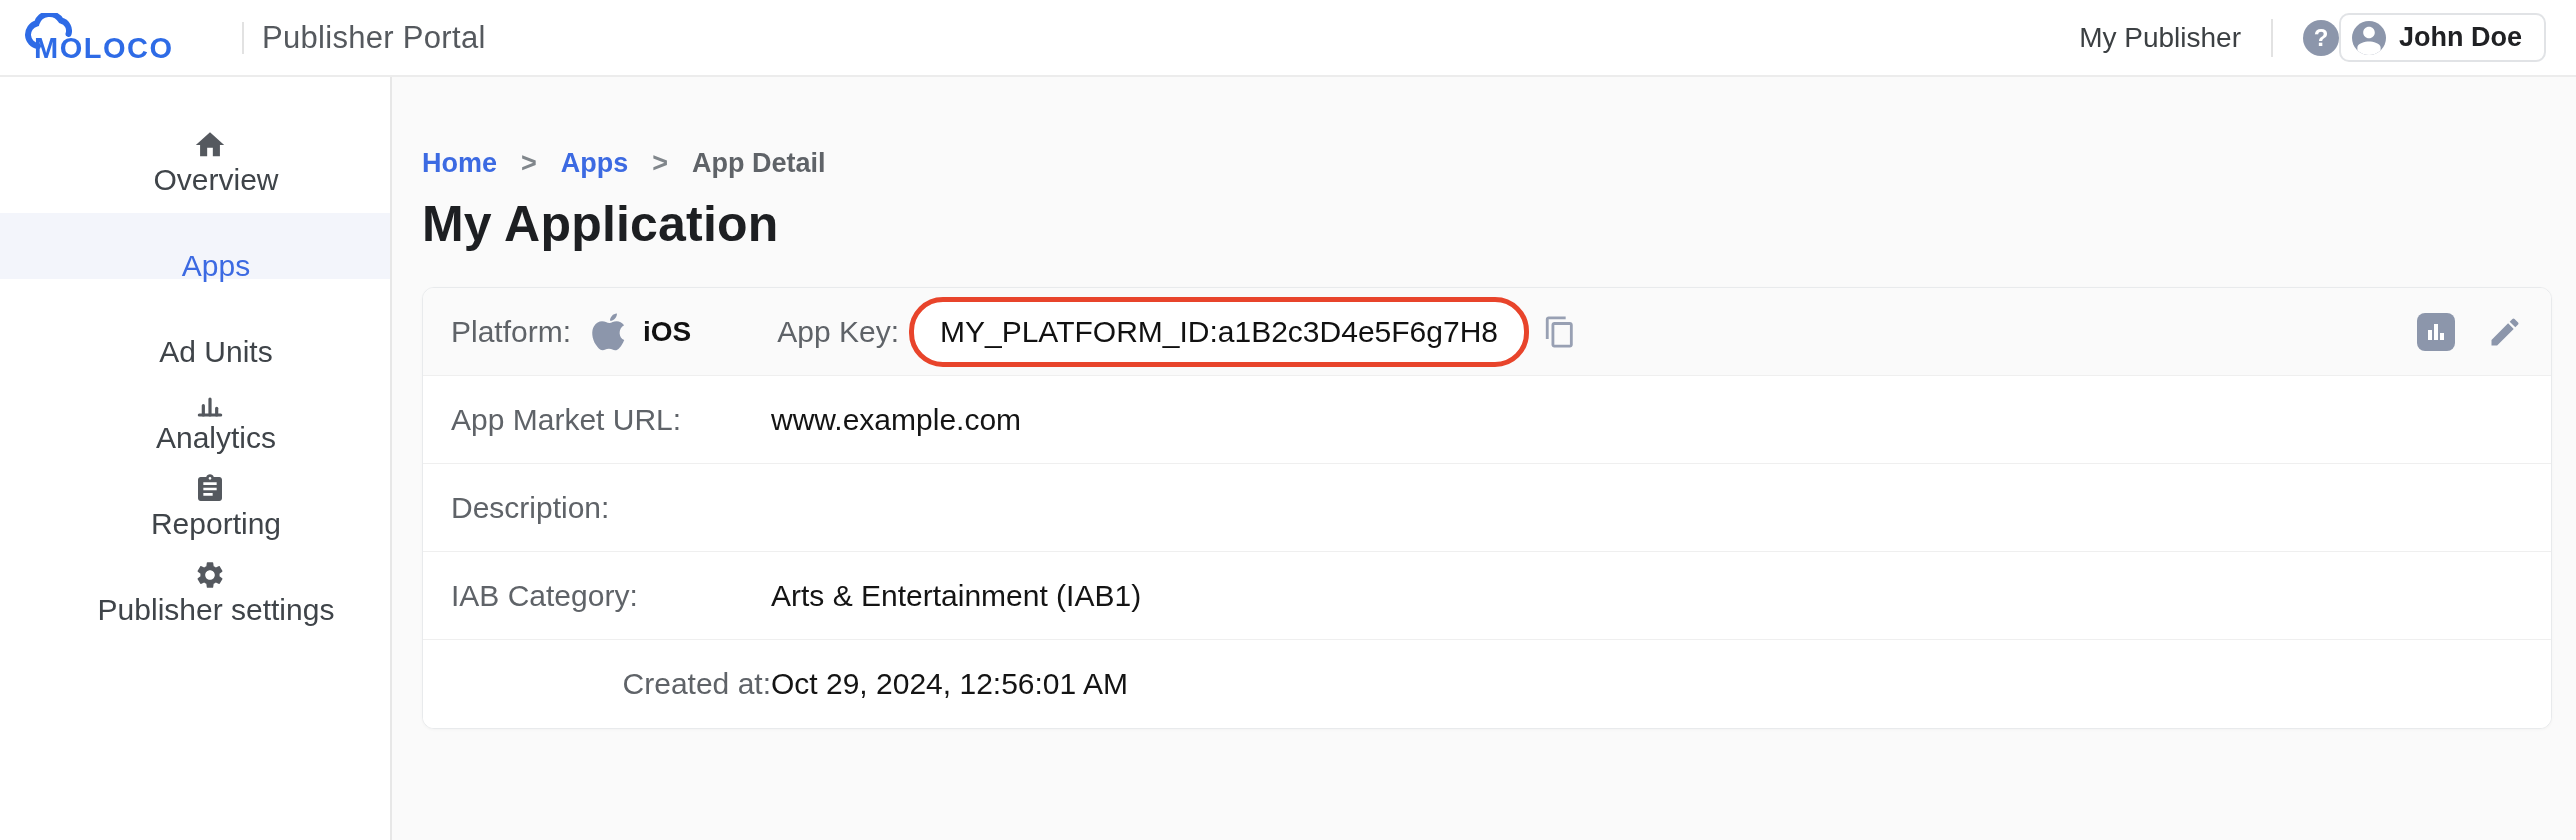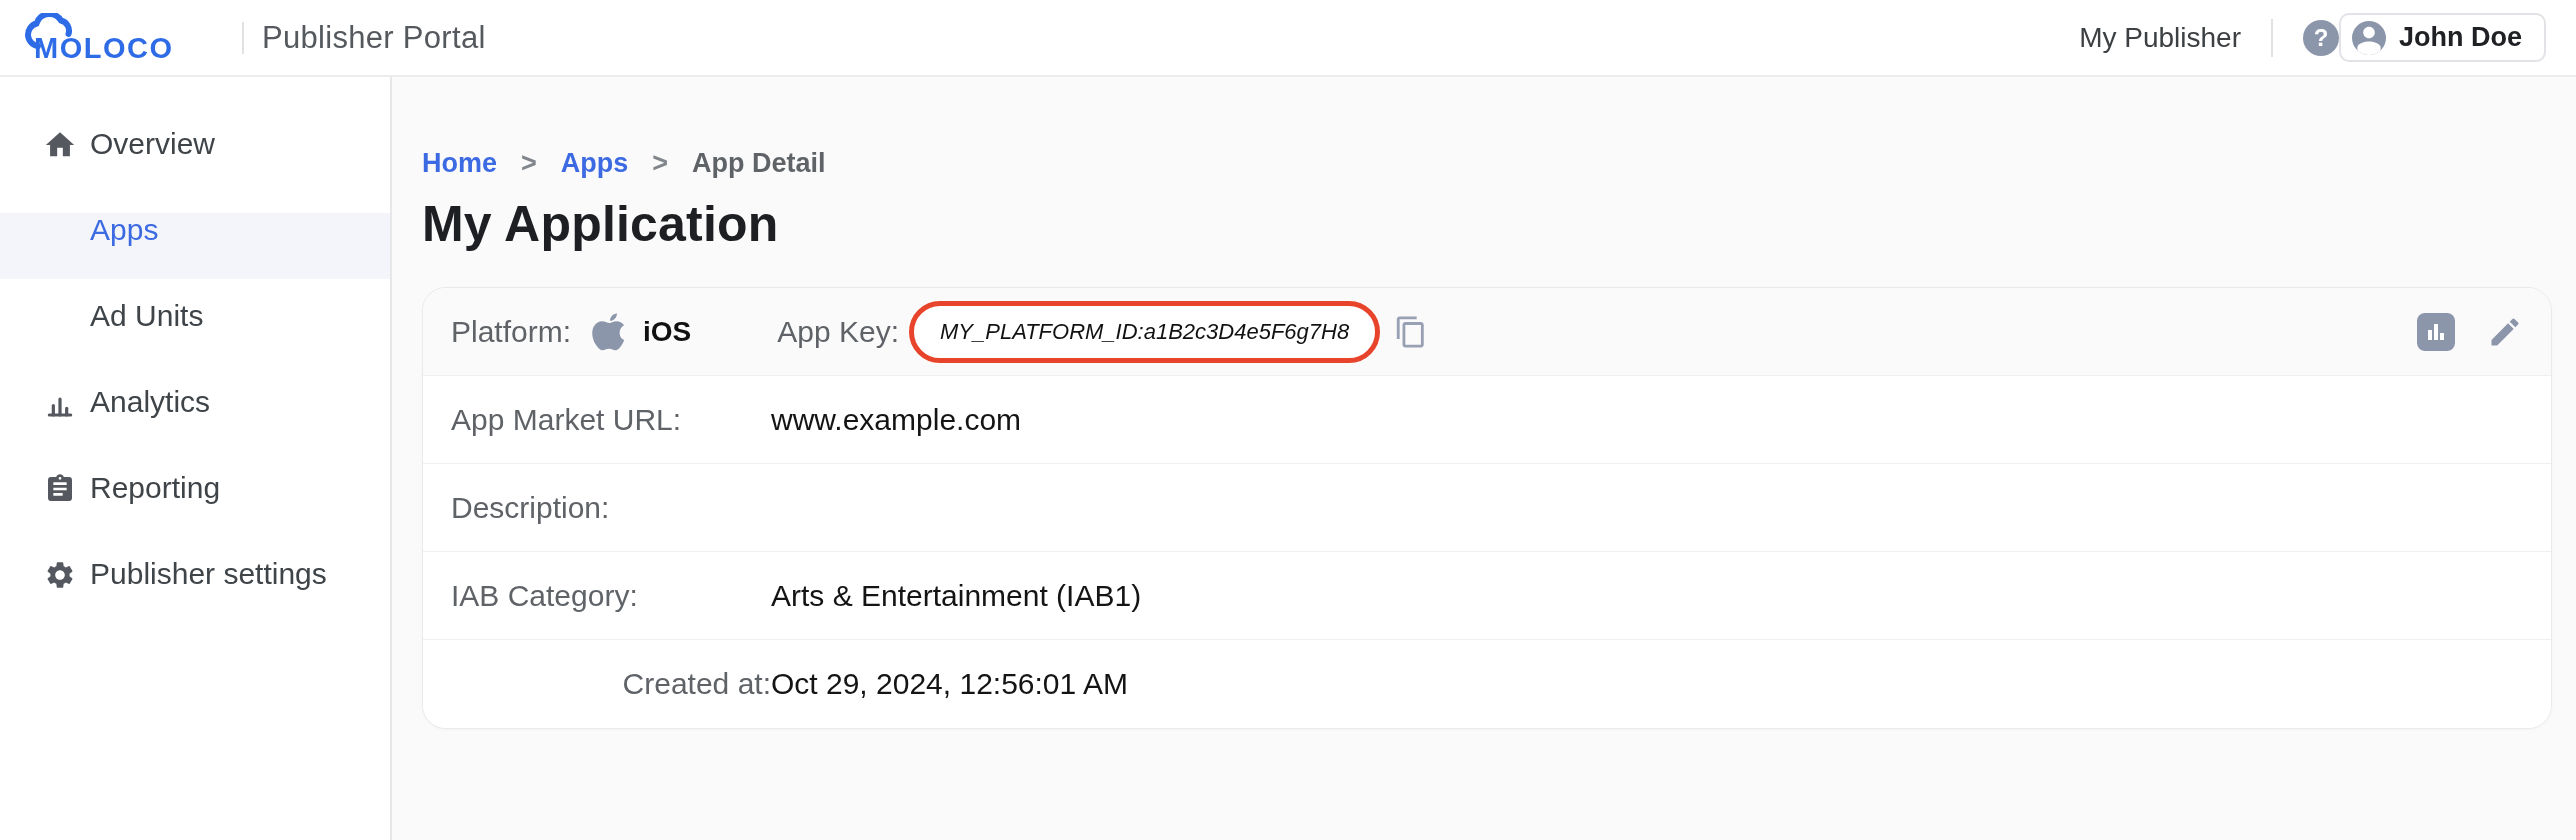--- a/index.html
+++ b/index.html
@@ -22,54 +22,54 @@
   .user-chip { margin-right:30px; height:49px;
                border:2px solid #e1e3e6; border-radius:10px; background:#fff;
                display:flex; align-items:center; padding:0 22px 0 11px; gap:13px; cursor:pointer; }
   .avatar { width:34px; height:34px; border-radius:50%; background:#8c96ab;
             overflow:hidden; display:flex; align-items:flex-end; justify-content:center; }
   .user-name { font-size:27px; font-weight:bold; color:#202124; }
 
   
   .sidebar { position:absolute; left:0; top:69px; width:392px; height:771px;
              background:#fff; border-right:2px solid #e7e7e7; padding-top:58px; }
-  .side-item { height:66px; margin-bottom:20px; display:flex; 
-               padding-left:42px; cursor:pointer; font-size:30px; color:#3f4449; }
+  .side-item { height:66px; margin-bottom:20px; display:flex; align-items:center;
+               padding-left:42px; cursor:pointer; font-size:30px; color:#3f4449;flex-direction:column; }
   .side-icon { width:36px; height:36px; margin-right:12px; display:flex;
                align-items:center; justify-content:center; flex:none; }
   .side-item.active { background:#f3f5fb; color:#3c6ae2; }
 
   
   .main { position:absolute; left:392px; top:69px; width:2184px; height:771px;
           background:#fafafa; padding:78px 0 0 30px; }
   .breadcrumb { display:flex; align-items:center; gap:24px; font-size:27px;
                 font-weight:bold; line-height:32px; }
   .crumb-link { color:#3c6ae2; text-decoration:none; cursor:pointer; }
   .crumb-sep { color:#80868b; font-weight:bold; }
   .crumb-current { color:#5f6368; }
   .page-title { margin-top:16px; font-size:50px; line-height:58px; font-weight:bold;
                 color:#1d1f22; letter-spacing:.2px; }
 
   
   .card { margin-top:34px; width:2130px; background:#fff;
-          border:1px solid #e8eaec; border-radius:24px;
+          border:1px solid #e8eaec; border-radius:12px;
           box-shadow:0 1px 3px rgba(0,0,0,.03); overflow:hidden; }
   .row { height:88px; display:flex; align-items:center; padding-left:28px;
          border-bottom:1px solid #efefef; background:#fff; }
   .row:last-child { border-bottom:none;text-align:right; }
   .row.head { background:#fafafa; }
   .row-label { width:320px; flex:none; font-size:30px; color:#5f6368; }
   .row-value { font-size:30px; color:#141414; }
   .plat-label { width:140px; flex:none; font-size:30px; color:#5f6368; }
   .apple { width:40px; height:44px; margin-right:12px; display:flex; align-items:center; }
   .plat-value { font-size:28px; font-weight:bold; color:#111; }
   .appkey-label { margin-left:86px; font-size:30px; color:#5f6368; }
   .appkey-ring { margin-left:10px; border:5px solid #e8442b; border-radius:34px;
                  padding:13px 26px; background:#fff; }
-  .appkey-value { font-size:22px; color:#111; white-space:nowrap;font-style:italic; }
+  .appkey-value { font-size:30px; color:#111; white-space:nowrap; }
   .copy-btn { margin-left:12px; width:38px; height:38px; cursor:pointer;
               display:flex; align-items:center; justify-content:center; }
   .row-spacer { flex:1; }
   .chart-btn { width:38px; height:38px; border-radius:8px; background:#8c96ab;
                display:flex; align-items:center; justify-content:center; cursor:pointer; }
   .edit-btn { margin-left:32px; margin-right:28px; width:36px; height:36px; cursor:pointer; }
 </style>
 </head>
 <body>
 

